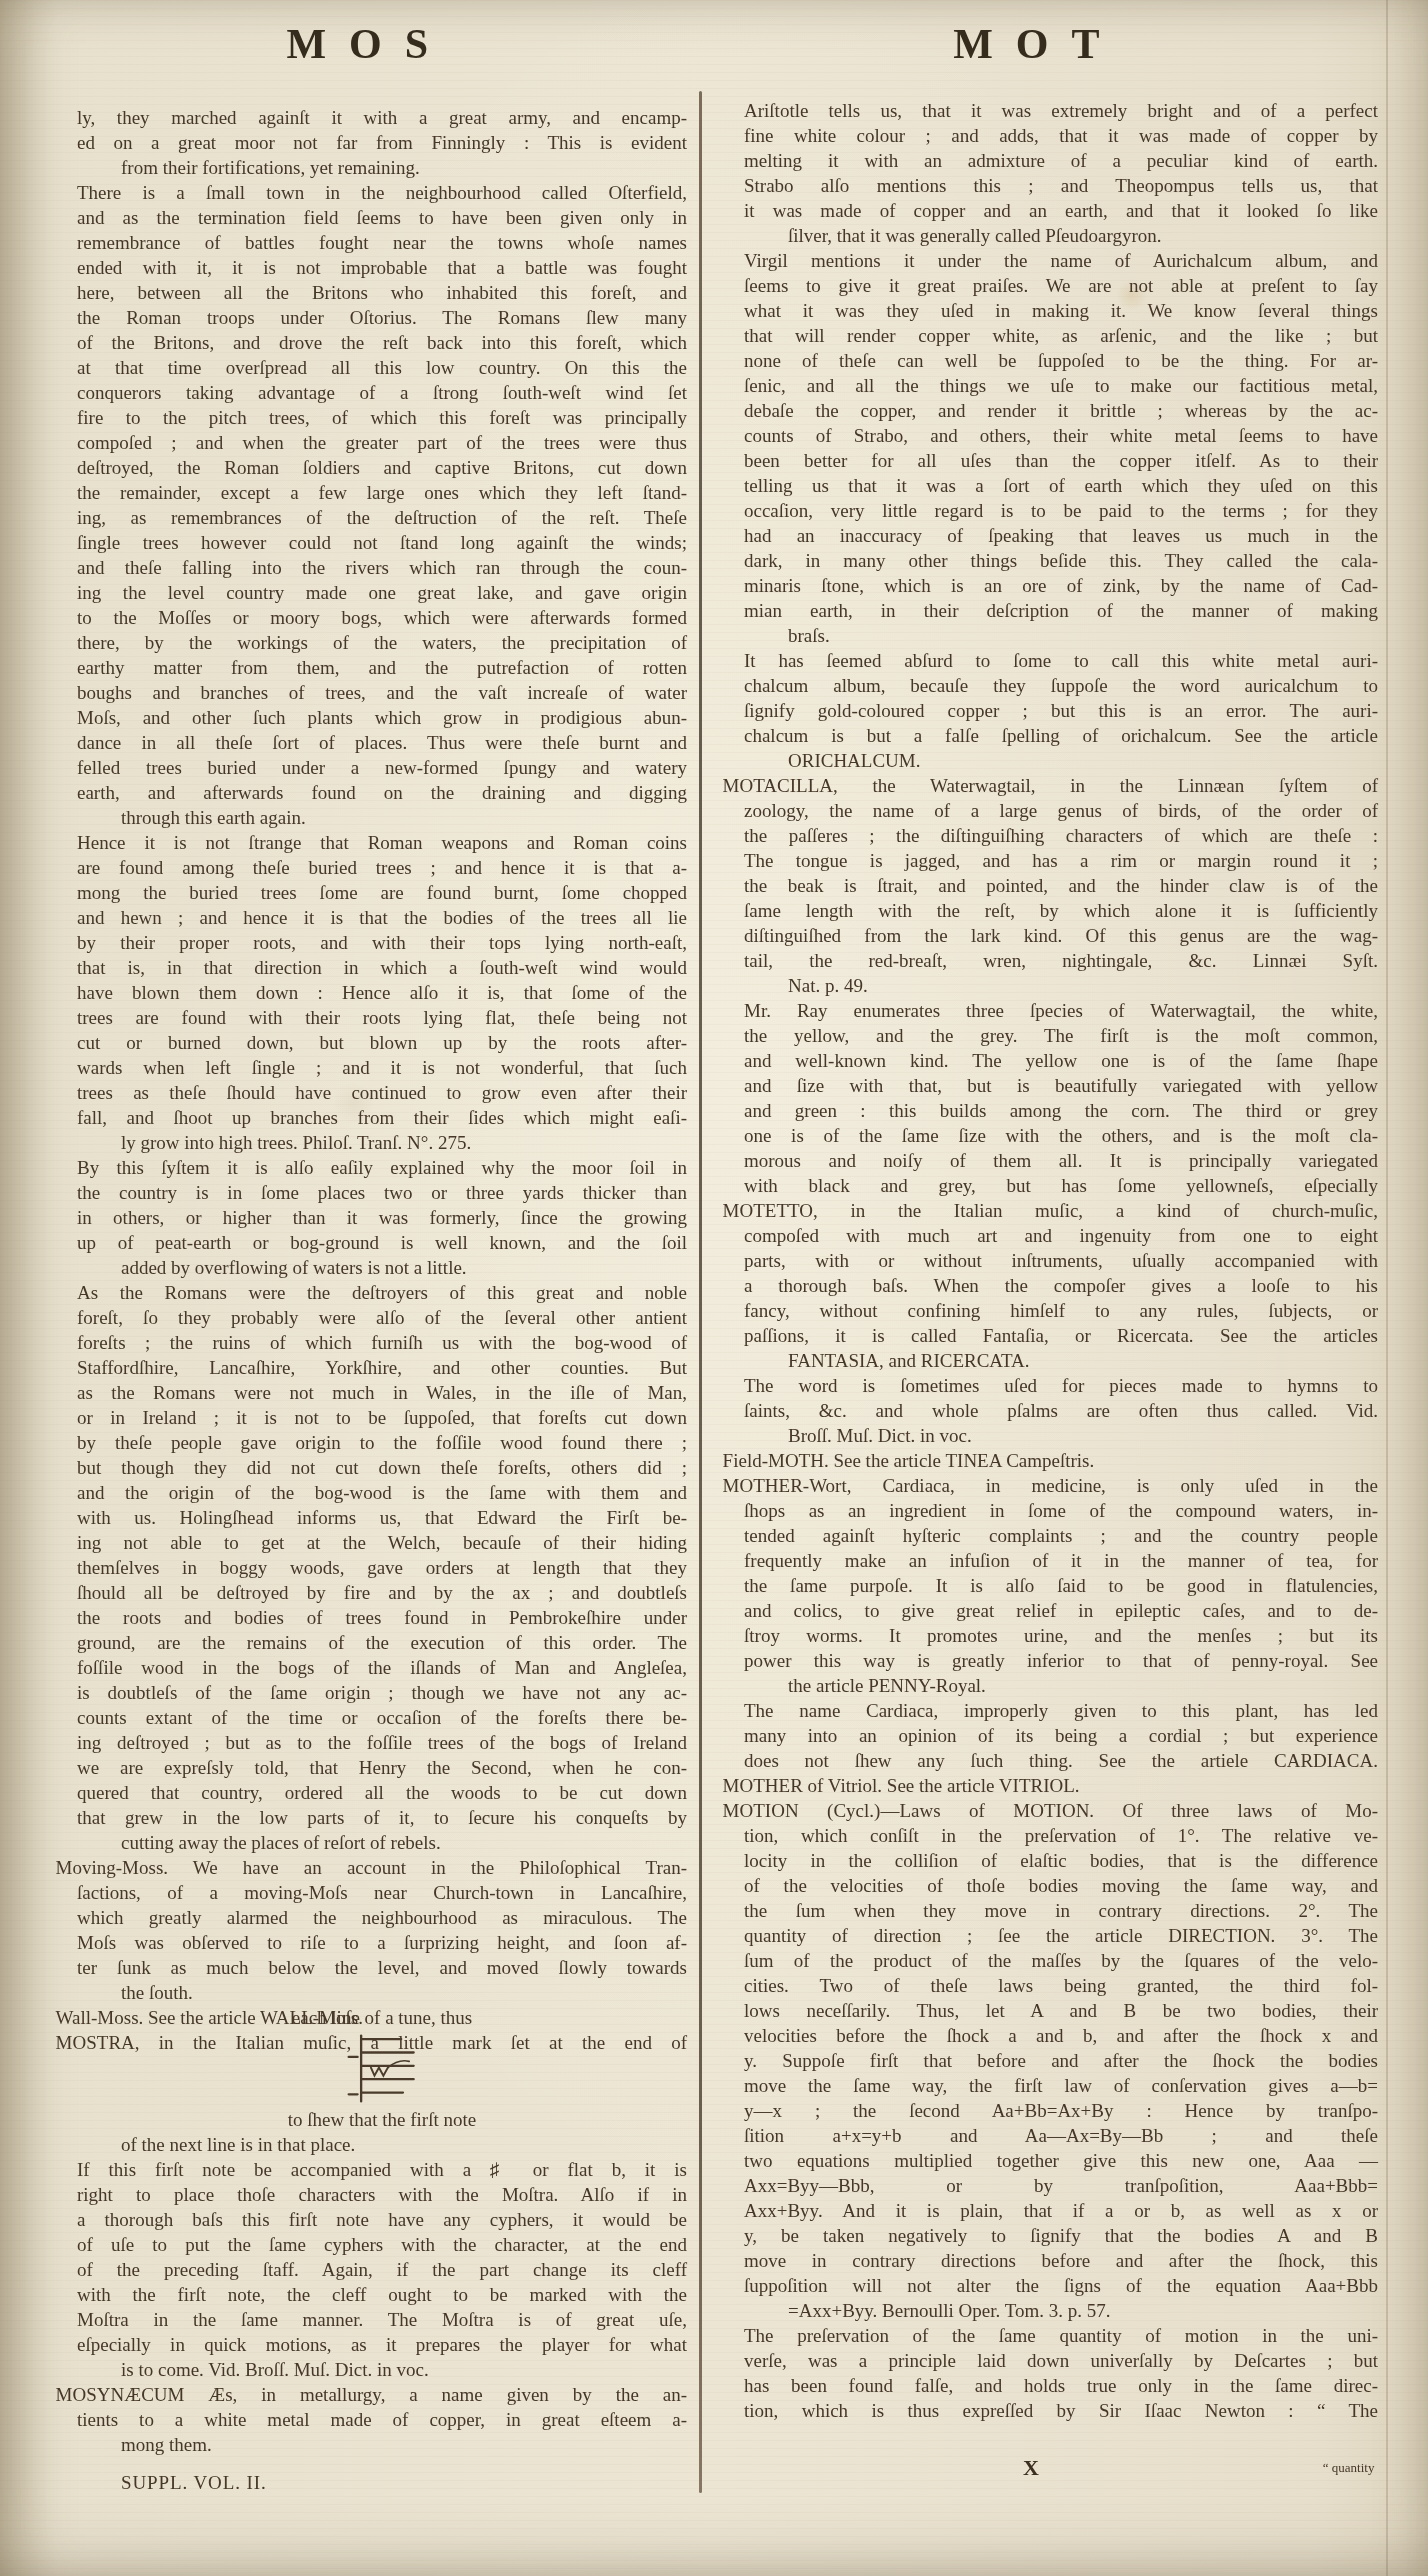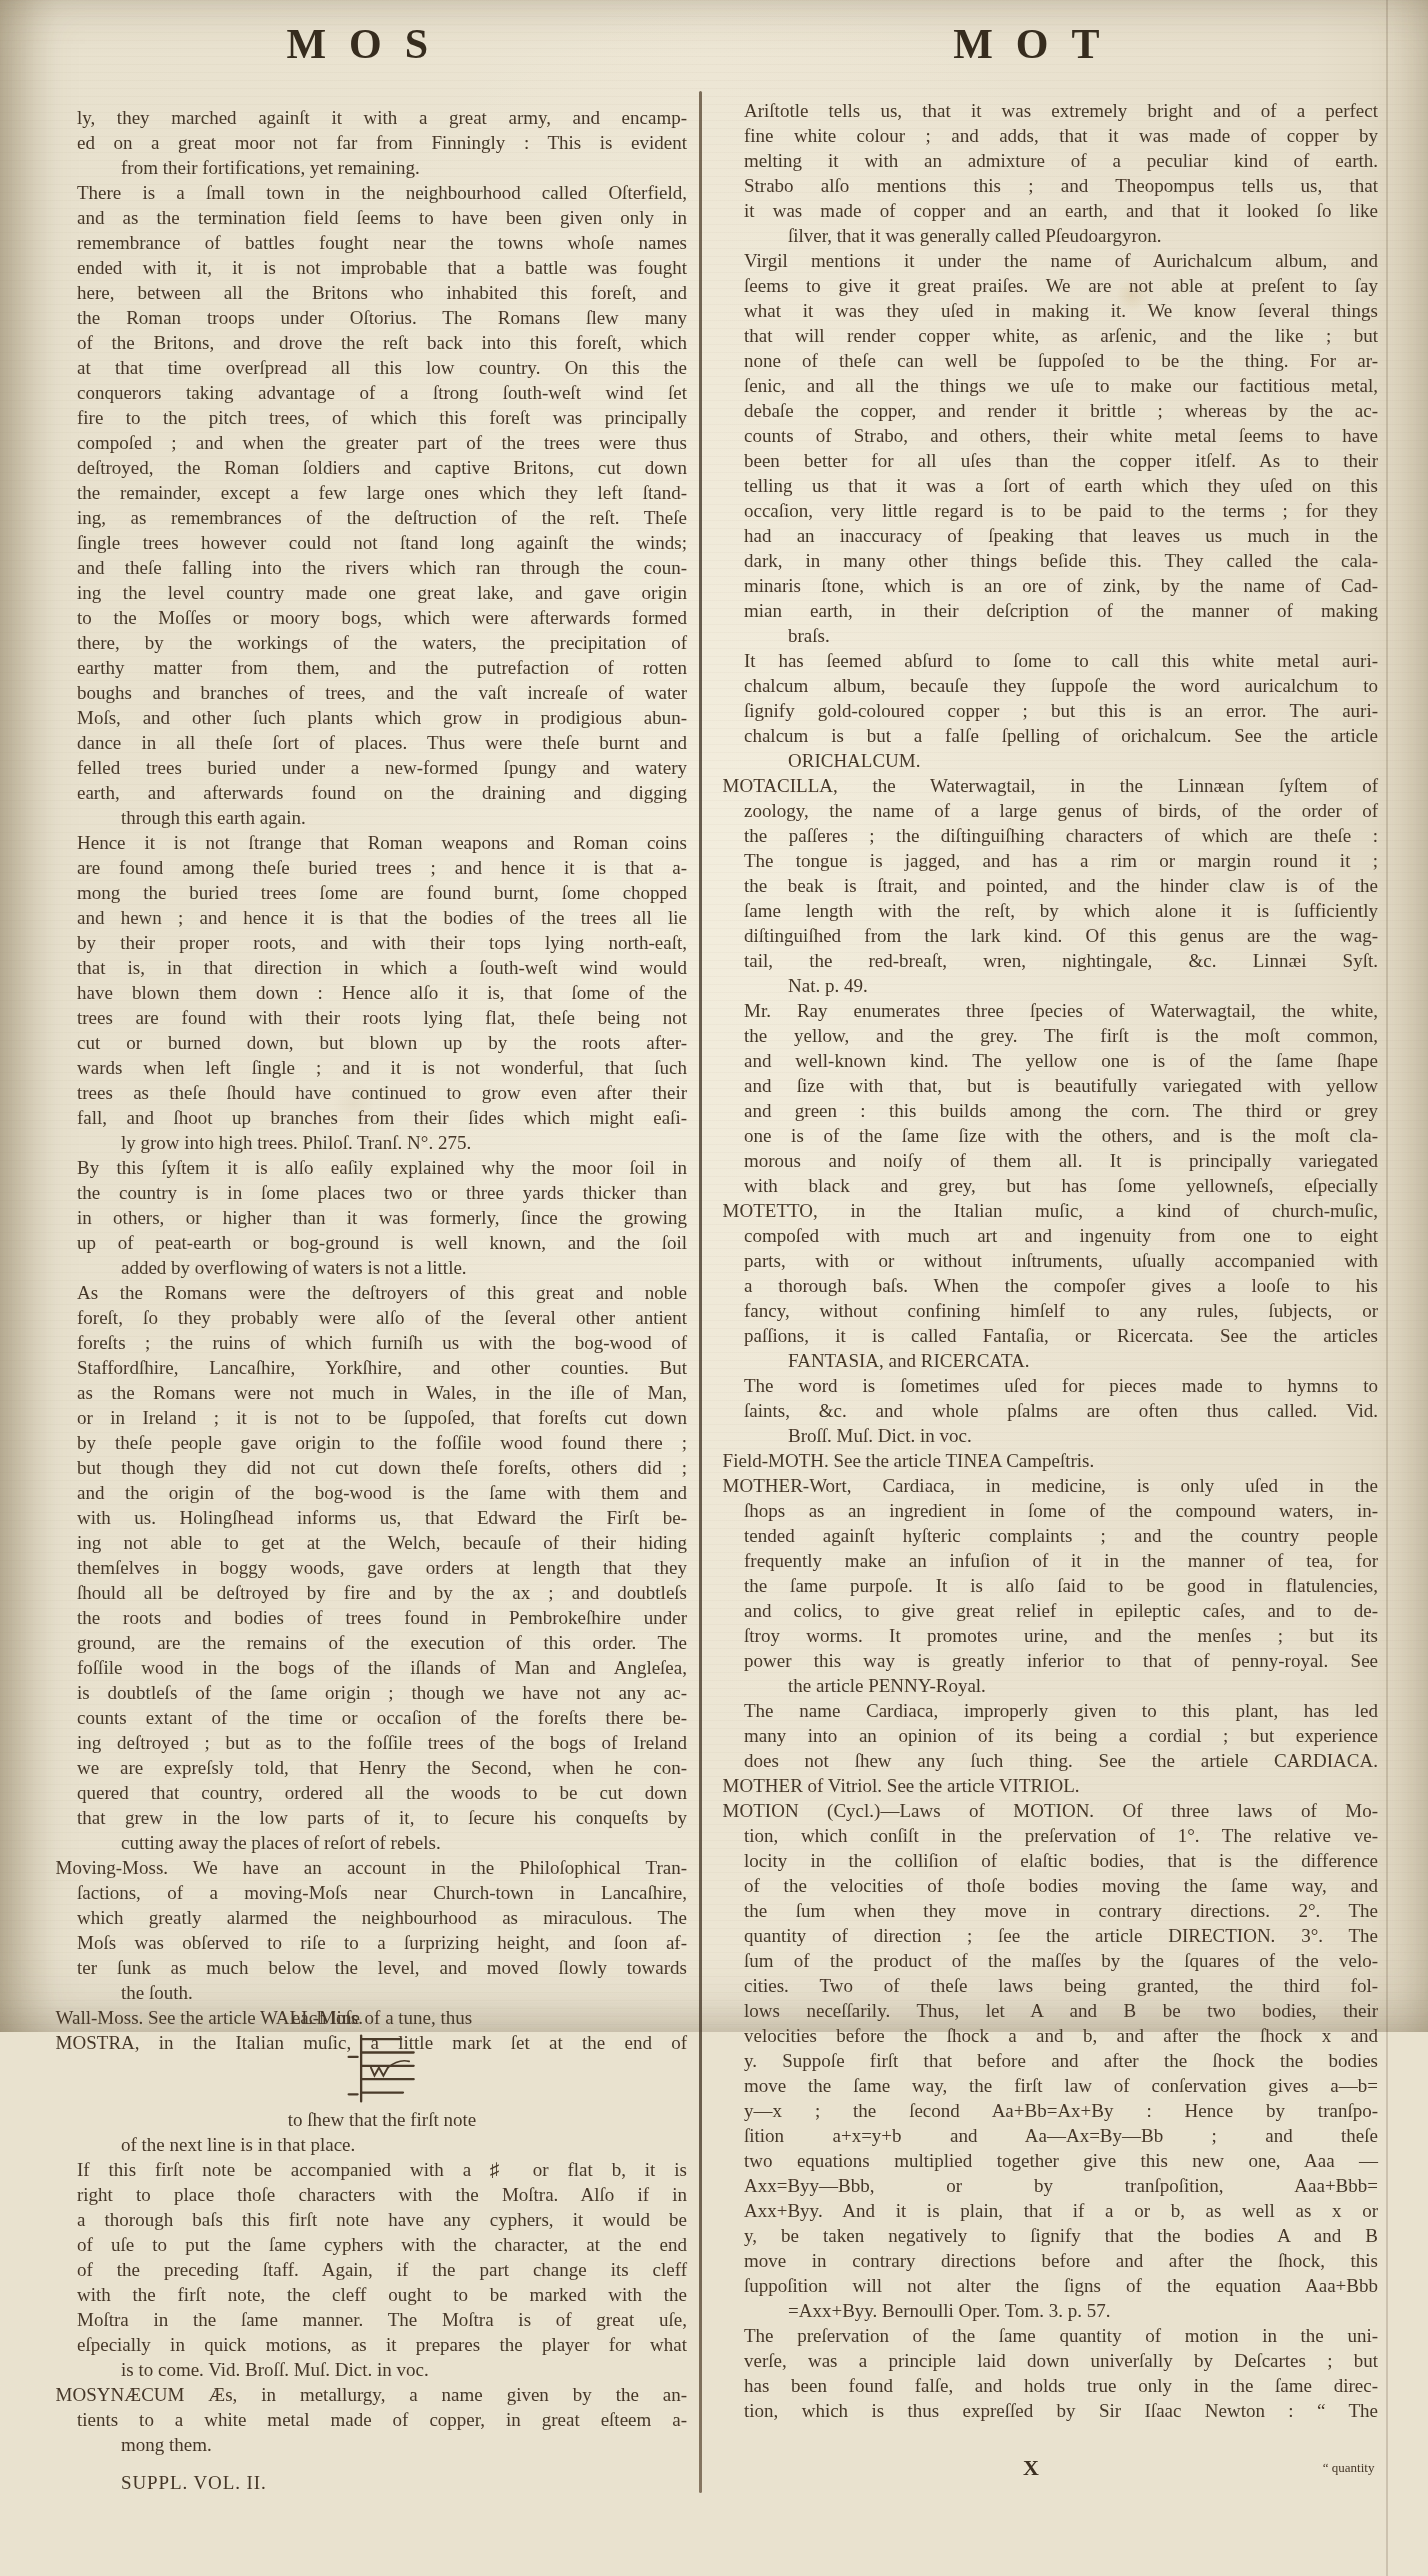--- a/index.html
+++ b/index.html
@@ -2,21 +2,21 @@
 <html style="font-size:14.2px"><head>
 <meta charset="utf-8">
 <style>
   html,body{margin:0;padding:0;}
   body{
     width:1428px;height:2576px;overflow:hidden;
     font-family:"Liberation Serif","DejaVu Serif",serif;
     background:#e9e2cf;
   }
   .page{
-    position:relative;width:1428px;height:2032px;
+    position:relative;width:1428px;height:2576px;
     background:
       radial-gradient(ellipse at 52% 42%, rgba(255,252,240,0.35) 0%, rgba(240,233,215,0.0) 55%),
       linear-gradient(90deg, #d9d0b8 0%, #e8e1ce 4%, #ece5d3 50%, #e7dfcc 92%, #ded5bf 100%);
     box-shadow:
       inset 41px 0 62px -30px rgba(95,78,52,0.38),
       inset -30px 0 53px -30px rgba(95,78,52,0.28),
       inset 0 -44px 71px -41px rgba(95,78,52,0.30),
       inset 0 32px 62px -41px rgba(95,78,52,0.22);
     color:#463728;
   }

